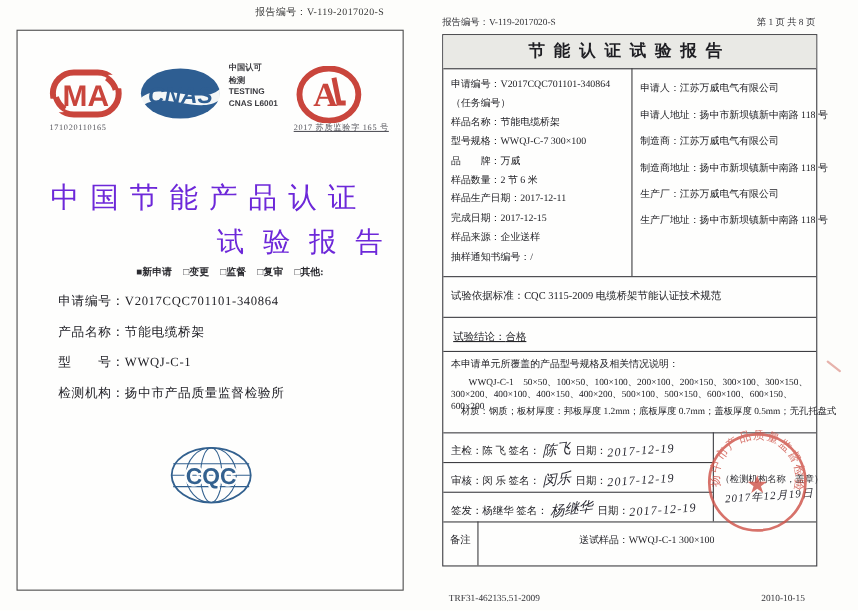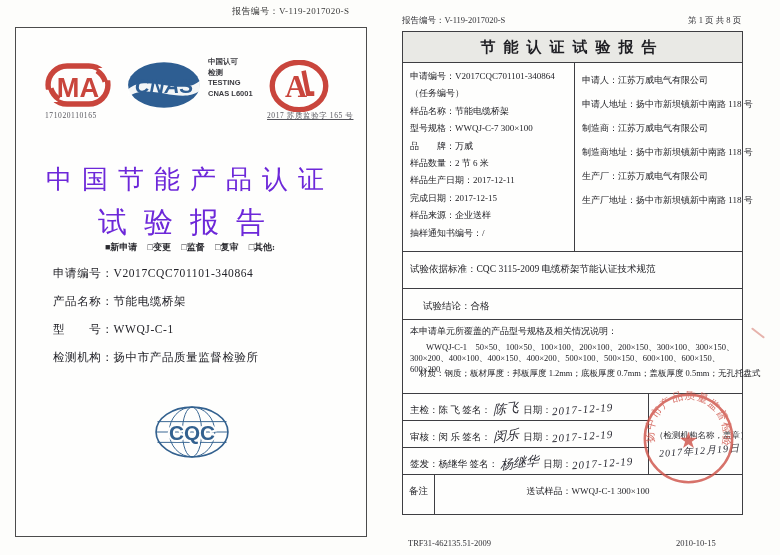--- a/index.html
+++ b/index.html
@@ -12,21 +12,21 @@
   .nowrap { white-space:nowrap; }
 
   
   .lp-report-no { font-size:9px; color:#3a3a3a; letter-spacing:0.4px; }
   .lp-frame { border:1.5px solid #4c4c4c; background:#fefefd; }
   .logo-num { font-size:7.5px; color:#55555c; letter-spacing:0.6px; }
   .cnas-caption { font-family:"Liberation Sans","DejaVu Sans",sans-serif;
     font-size:7.5px; font-weight:bold; color:#3b3b40; line-height:10.5px; }
   .lp-title { text-align:center; color:#6d28d9; }
   .lp-title1 { font-size:26px; letter-spacing:10px; }
-  .lp-title2 { font-size:29px; letter-spacing:17px; }
+  .lp-title2 { font-size:25px; letter-spacing:17px;text-align:right; }
   .lp-check { font-size:9px; font-weight:bold; color:#2b2b30; }
   .lp-check span { margin:0 4px; }
   .lp-field { font-size:11.5px; letter-spacing:0.6px; color:#222228; margin-bottom:13px; }
 
   
   .rp-small { font-size:8.5px; color:#333338; }
   .rp-table { border:1.5px solid #3e3e42; background:#fefefd; }
   .rp-title-row { background:#e9e9e5; border-bottom:1px solid #3e3e42;
     font-size:15px; font-weight:bold; letter-spacing:8px; text-align:center;
     line-height:30px; color:#1d1d22; }
@@ -79,21 +79,21 @@
   <svg class="abs" style="left:268px; top:60px;" width="62" height="52" viewBox="0 0 80 68">
     <ellipse cx="40" cy="34" rx="35" ry="31" fill="none" stroke="#c9453c" stroke-width="7"></ellipse>
     <text x="36" y="48" text-anchor="middle" font-family="Liberation Serif, serif" font-size="40" font-weight="bold" fill="#c9453c">A</text>
     <path d="M46 14 L52 44 L60 44" fill="none" stroke="#c9453c" stroke-width="6"></path>
   </svg>
   <div class="abs logo-num nowrap" style="left:267px; top:111px;text-decoration:underline;">2017 苏质监验字 165 号</div>
 
   <div class="abs lp-title lp-title1 nowrap" style="left:15px; top:162px; width:350px;">中国节能产品认证</div>
   <div class="abs lp-title lp-title2 nowrap" style="left:15px; top:203px; width:350px;">试验报告</div>
 
-  <div class="abs lp-check nowrap" style="left:15px; top:241px; width:350px; text-align:center;">
+  <div class="abs lp-check nowrap" style="left:15px; top:241px; width:388px; text-align:center;">
     <span><i style="font-style:normal">■</i><b>新申请</b></span>
     <span><i style="font-style:normal">□</i><b>变更</b></span>
     <span><i style="font-style:normal">□</i><b>监督</b></span>
     <span><i style="font-style:normal">□</i><b>复审</b></span>
     <span><i style="font-style:normal">□</i><b>其他:</b></span>
   </div>
 
   <div class="abs" style="left:53px; top:266px;">
     <div class="lp-field nowrap">
       <span>申请编号：</span><span>V2017CQC701101-340864</span>
@@ -147,21 +147,21 @@
       <div class="cell-line nowrap">制造商：江苏万威电气有限公司</div>
       <div class="cell-line nowrap">制造商地址：扬中市新坝镇新中南路 118 号</div>
       <div class="cell-line nowrap">生产厂：江苏万威电气有限公司</div>
       <div class="cell-line nowrap">生产厂地址：扬中市新坝镇新中南路 118 号</div>
     </div>
 
     <div class="abs hline" style="left:0; top:219px; width:339px;"></div>
     <div class="abs cell-line nowrap" style="left:7px; top:231px; font-size:9.5px;">试验依据标准：CQC 3115-2009 电缆桥架节能认证技术规范</div>
 
     <div class="abs hline" style="left:0; top:256px; width:339px;"></div>
-    <div class="abs nowrap" style="left:20px; top:268px; font-size:9.5px;">
+    <div class="abs nowrap" style="left:9px; top:268px; font-size:9.5px;text-decoration:underline;">
       <span>试验结论：</span><span>合格</span>
     </div>
 
     <div class="abs hline" style="left:0; top:287px; width:339px;"></div>
     <div class="abs coverage nowrap" style="left:7px; top:293px; font-size:9px;">本申请单元所覆盖的产品型号规格及相关情况说明：</div>
     <div class="abs coverage" style="left:7px; top:310px; width:326px; text-indent:16px; line-height:11px;">WWQJ-C-1　50×50、100×50、100×100、200×100、200×150、300×100、300×150、300×200、400×100、400×150、400×200、500×100、500×150、600×100、600×150、600×200</div>
     <div class="abs coverage nowrap" style="left:16px; top:336px;">材质：钢质；板材厚度：邦板厚度 1.2mm；底板厚度 0.7mm；盖板厚度 0.5mm；无孔托盘式</div>
 
     <div class="abs hline" style="left:0; top:361px; width:339px;"></div>
     <div class="abs hline" style="left:0; top:388px; width:245px;"></div>
@@ -200,15 +200,15 @@
     <circle cx="50" cy="50" r="46" fill="none" stroke="#cf544a" stroke-width="2.6"></circle>
     <text font-family="Liberation Serif, serif" font-size="11.5" fill="#cf544a" letter-spacing="1">
       <textPath href="#stampArc" startOffset="0">扬中市产品质量监督检验所</textPath>
     </text>
     <text x="50" y="60" text-anchor="middle" font-size="24" fill="#cf544a">★</text>
   </svg>
 
   <div class="abs red-slash" style="left:750px; top:332px;"></div>
 
   <div class="abs rp-small nowrap" style="left:408px; top:538px;font-family:Liberation Serif, serif;">TRF31-462135.51-2009</div>
-  <div class="abs rp-small nowrap" style="left:676px; top:538px;">2010-10-15</div>
+  <div class="abs rp-small nowrap" style="left:692px; top:538px;">2010-10-15</div>
 
 </div>
 
 </body></html>

